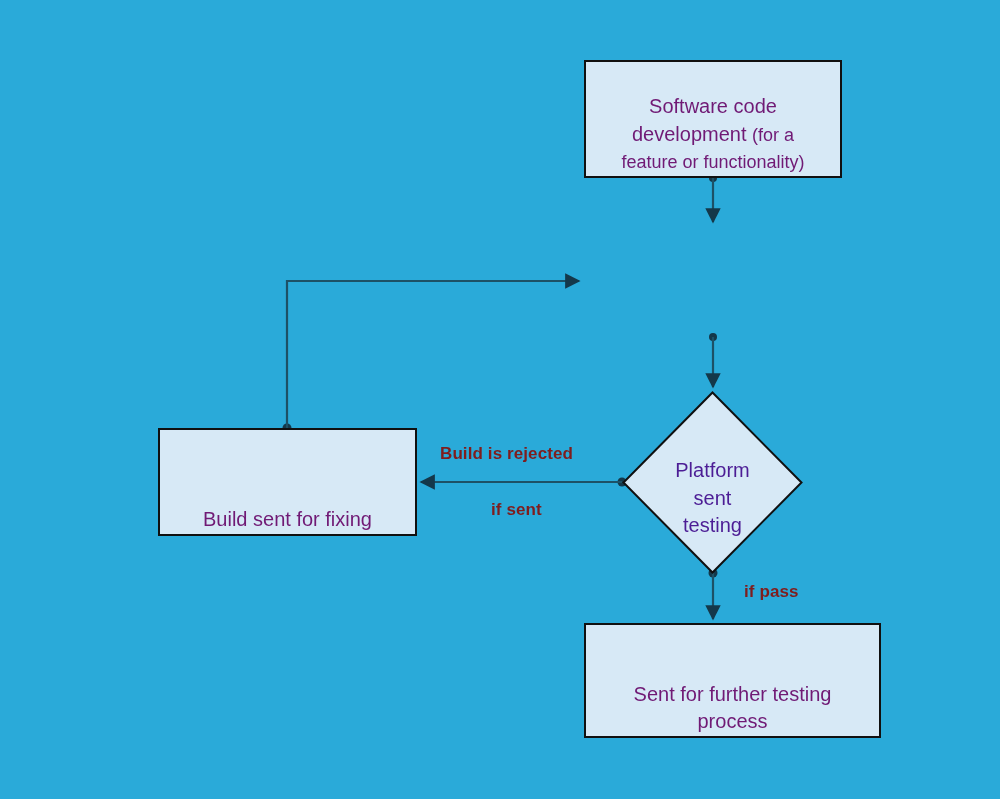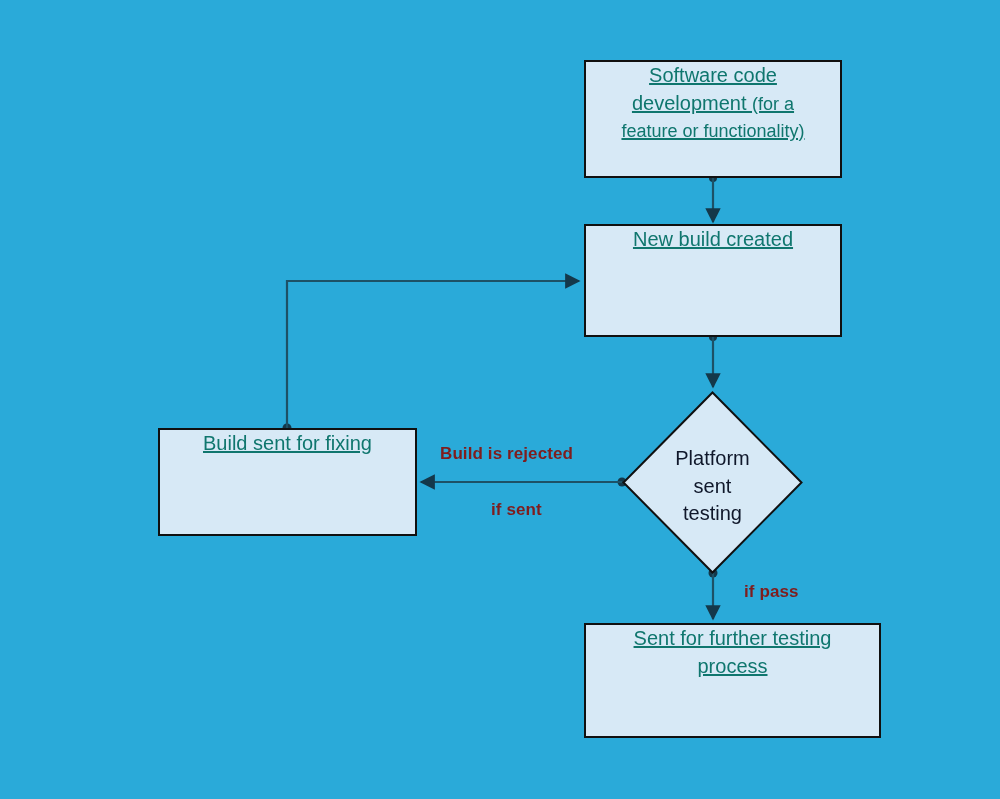--- a/index.html
+++ b/index.html
@@ -24,25 +24,24 @@
     left: 0;
     top: 0;
     width: 1000px;
     height: 799px;
     pointer-events: none;
   }
   .node {
     position: absolute;
     box-sizing: border-box;
     display: flex;
-    align-items: flex-start;
+    align-items: flex-end;
     justify-content: center;
     text-align: center;
-    color: #0f766e;
-    text-decoration: underline;
+    color: #701a75;
   }
   .node.box {
     background: #d7e9f6;
     border: 2px solid #101010;
   }
   .node-label {
     display: block;
     line-height: 1.38;
     font-size: 20px;
     padding: 0 10px;
@@ -54,28 +53,28 @@
     position: absolute;
   }
   .diamond-shape {
     position: absolute;
     left: 0;
     top: 0;
   }
   .diamond-text {
     position: absolute;
     left: 0;
-    top: 4px;
+    top: 16px;
     width: 100%;
     height: 100%;
     display: flex;
     align-items: center;
     justify-content: center;
     text-align: center;
-    color: #0f172a;
+    color: #4c1d95;
     font-size: 20px;
     line-height: 1.38;
   }
   .edge-label {
     position: absolute;
     color: #7f1d1d;
     font-weight: bold;
     font-size: 17px;
     white-space: nowrap;
     letter-spacing: 0.1px;
@@ -120,23 +119,20 @@
   </svg>
 
   <div class="node box" style="left:584px; top:60px; width:258px; height:118px;">
     <span class="node-label">
       <span>Software code</span><br>
       <span>development </span><span class="sub">(for a</span><br>
       <span class="sub">feature or functionality)</span>
     </span>
   </div>
 
-  <div class="node box" style="left:584px; top:224px; width:258px; height:113px;">
-    <span class="node-label">New build created</span>
-  </div>
 
   <div class="diamond-wrap" style="left:622px; top:391px; width:181px; height:183px;">
     <svg class="diamond-shape" width="181" height="183" viewBox="0 0 181 183">
       <polygon points="90.5,1.5 179.5,91.5 90.5,181.5 1.5,91.5" fill="#d7e9f6" stroke="#101010" stroke-width="2"></polygon>
     </svg>
     <div class="diamond-text">
       <span>
         <span>Platform</span><br>
         <span>sent</span><br>
         <span>testing</span>

